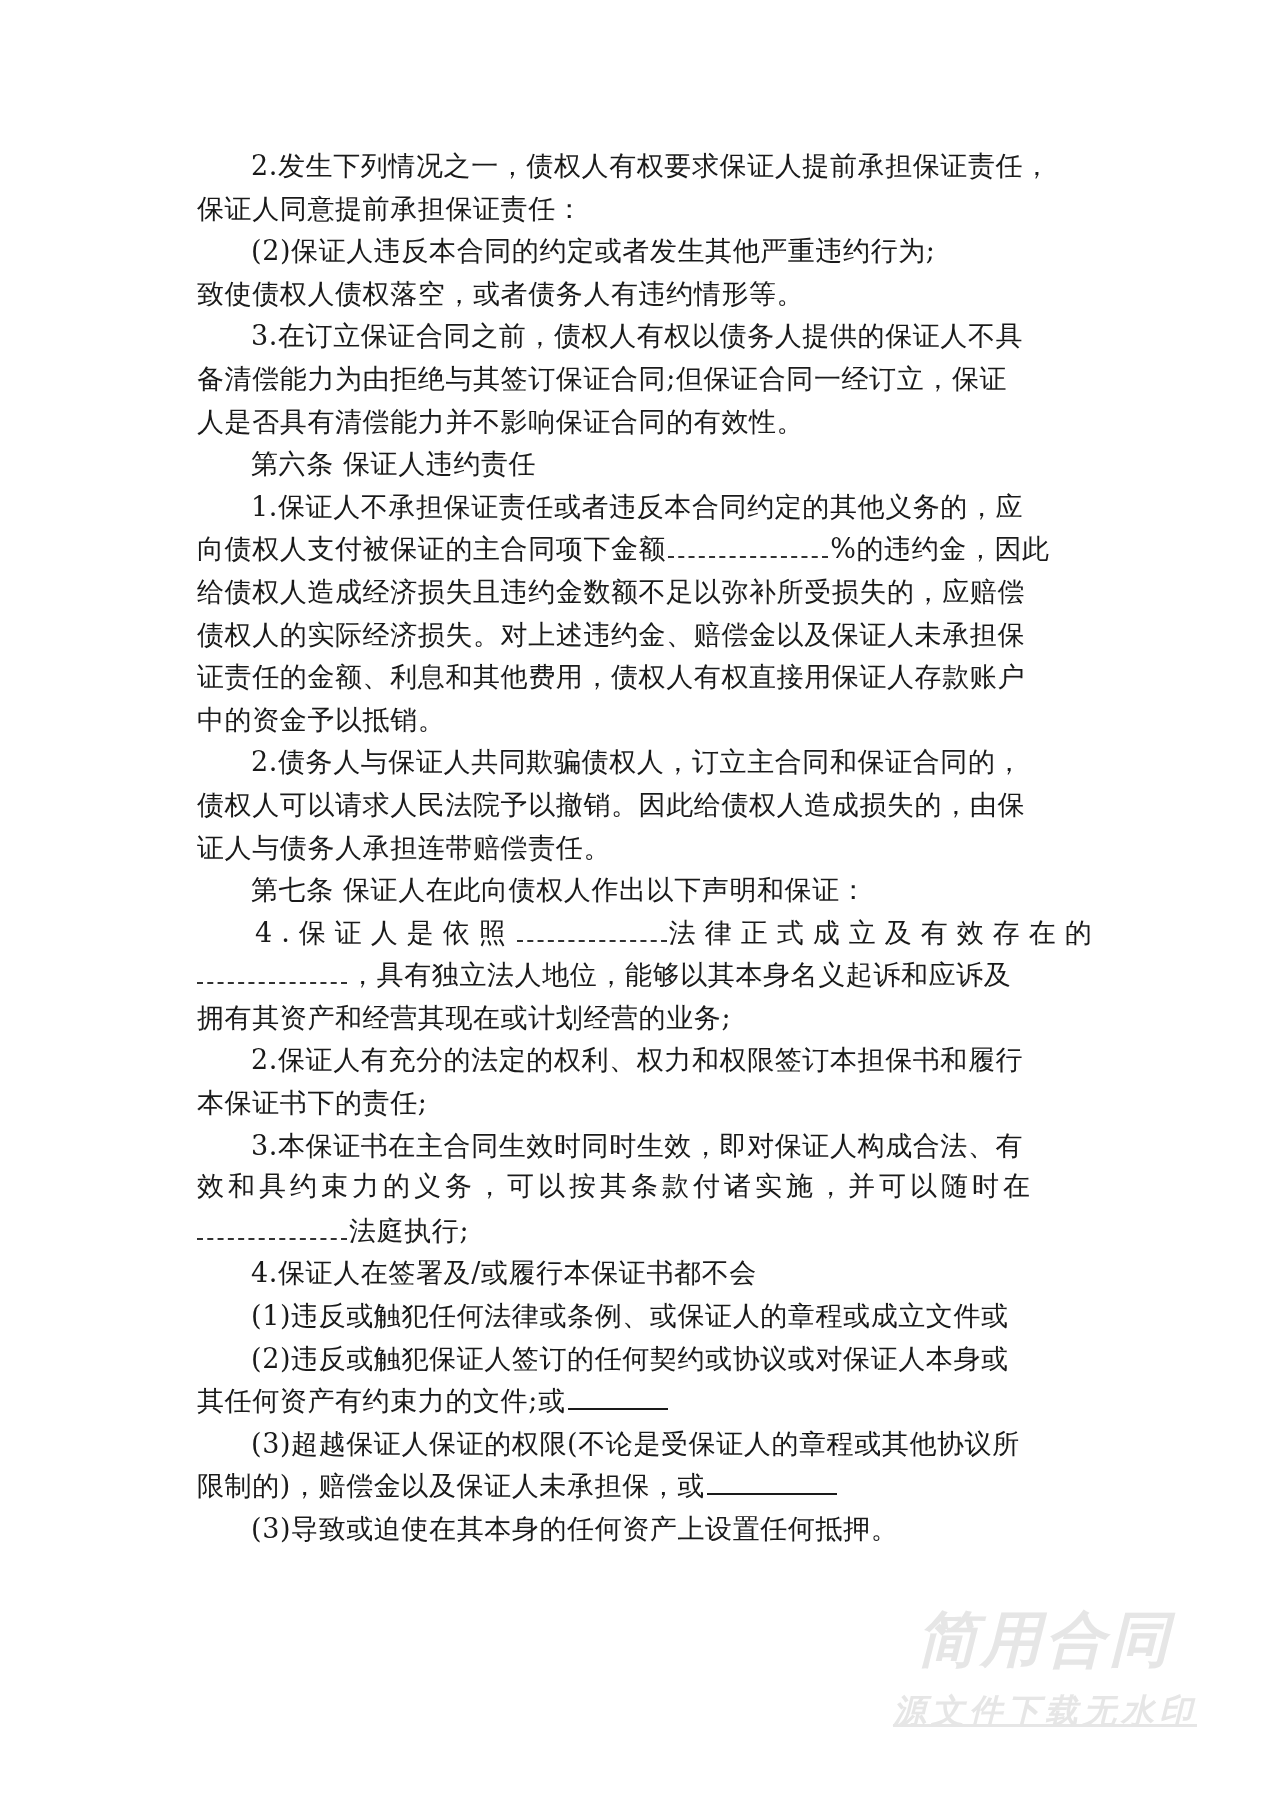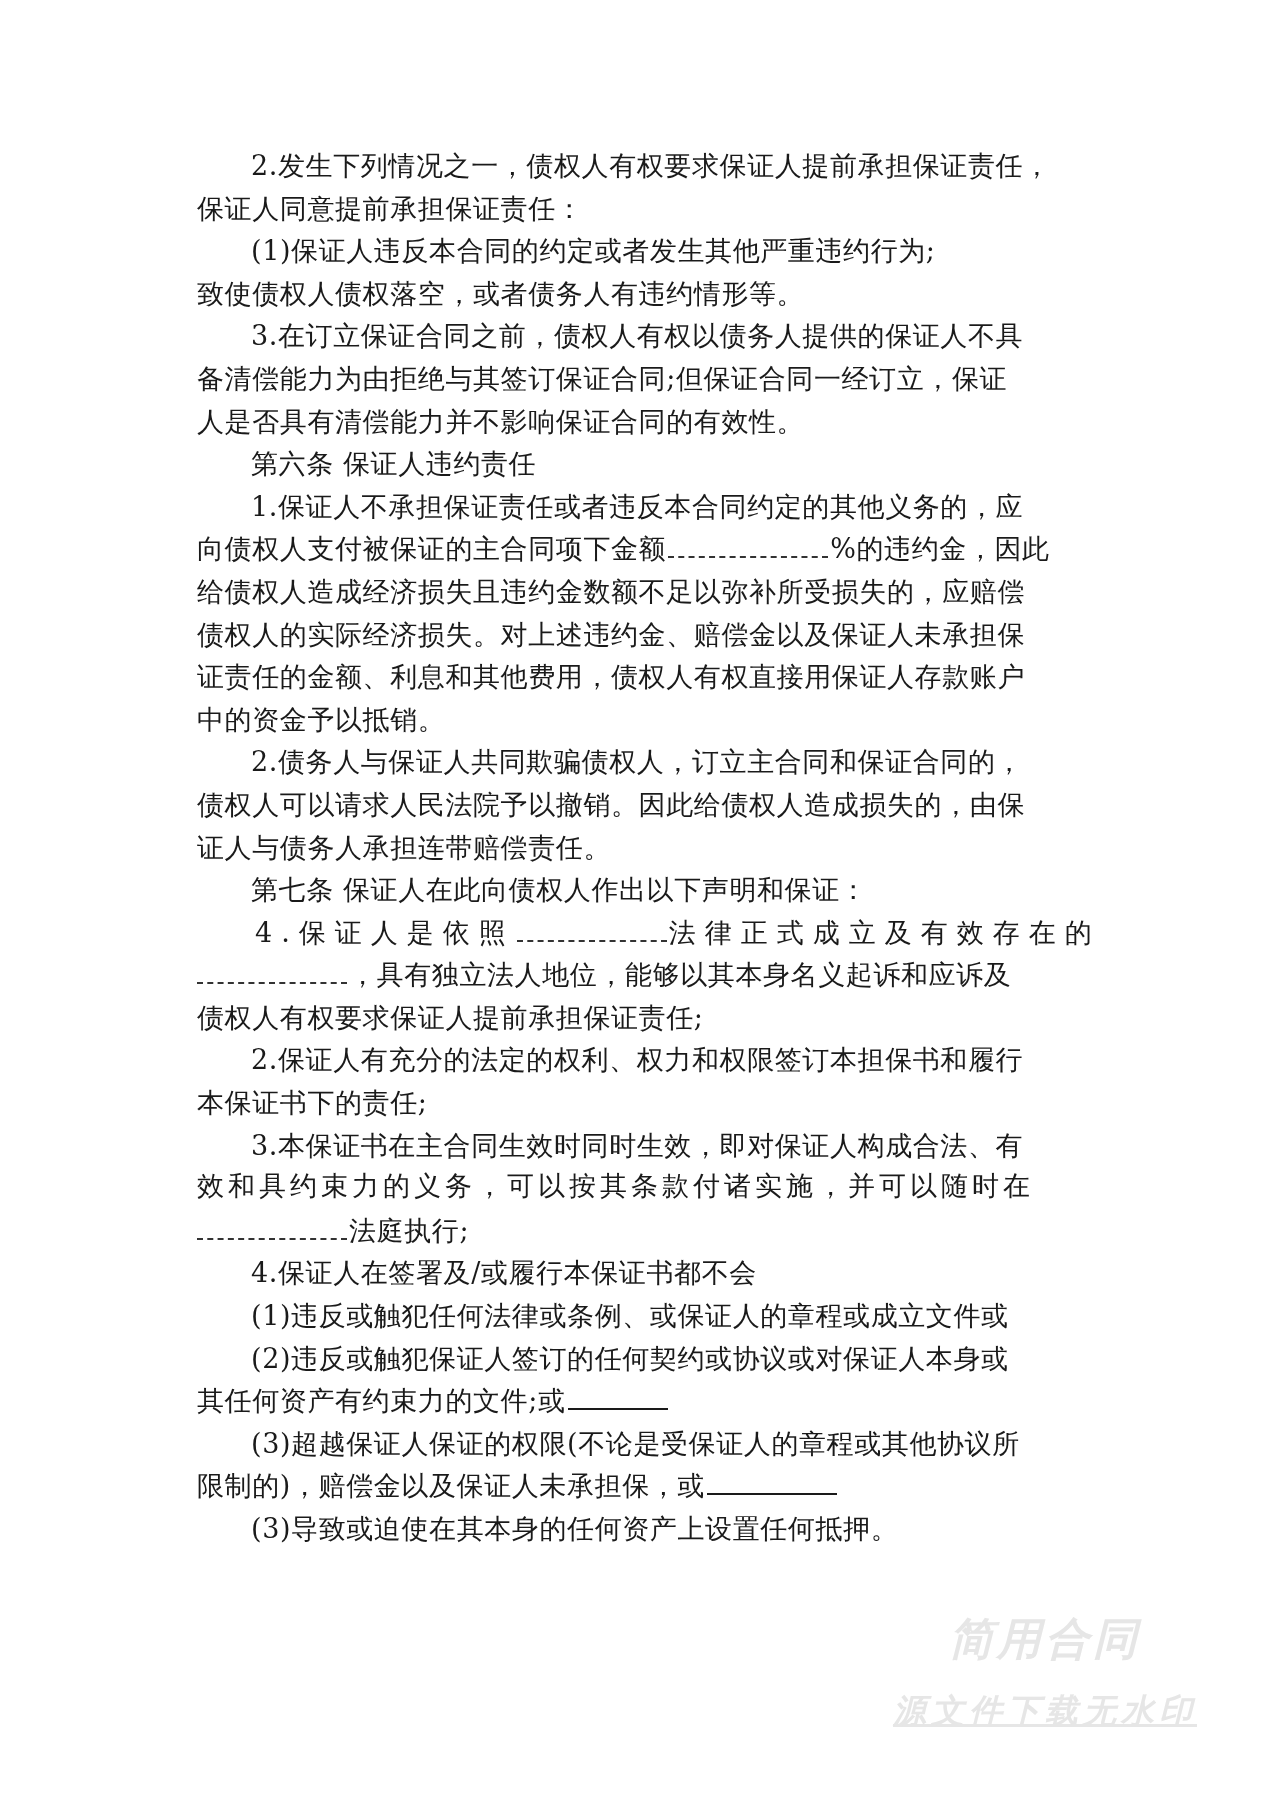--- a/index.html
+++ b/index.html
@@ -59,41 +59,41 @@
     width: 330px;
     text-align: center;
     color: #e6e6e6;
     font-family: "DejaVu Sans", "Liberation Sans", sans-serif;
     font-weight: bold;
     font-style: italic;
     pointer-events: none;
     user-select: none;
   }
   .watermark .wm-main {
-    font-size: 44px;
+    font-size: 60px;
     line-height: 80px;
     letter-spacing: 4px;
   }
   .watermark .wm-sub {
     font-size: 33px;
     line-height: 44px;
     letter-spacing: 5px;
     margin-top: 10px;
     text-decoration: underline;
   }
 </style>
 </head>
 <body>
 
 <div class="page">
   <div class="content">
 
     <div class="line indent">2.发生下列情况之一，债权人有权要求保证人提前承担保证责任，</div>
     <div class="line">保证人同意提前承担保证责任：</div>
-    <div class="line indent">(1)保证人违反本合同的约定或者发生其他严重违约行为;</div>
+    <div class="line indent">(2)保证人违反本合同的约定或者发生其他严重违约行为;</div>
     <div class="line">致使债权人债权落空，或者债务人有违约情形等。</div>
     <div class="line indent">3.在订立保证合同之前，债权人有权以债务人提供的保证人不具</div>
     <div class="line">备清偿能力为由拒绝与其签订保证合同;但保证合同一经订立，保证</div>
     <div class="line">人是否具有清偿能力并不影响保证合同的有效性。</div>
     <div class="line indent">第六条 保证人违约责任</div>
     <div class="line indent">1.保证人不承担保证责任或者违反本合同约定的其他义务的，应</div>
     <div class="line">
       <span>向债权人支付被保证的主合同项下金额</span><span class="blank dashed w160"></span><span>%的违约金，因此</span>
     </div>
     <div class="line">给债权人造成经济损失且违约金数额不足以弥补所受损失的，应赔偿</div>
@@ -103,21 +103,21 @@
     <div class="line indent">2.债务人与保证人共同欺骗债权人，订立主合同和保证合同的，</div>
     <div class="line">债权人可以请求人民法院予以撤销。因此给债权人造成损失的，由保</div>
     <div class="line">证人与债务人承担连带赔偿责任。</div>
     <div class="line indent">第七条 保证人在此向债权人作出以下声明和保证：</div>
     <div class="line indent-sm" style="letter-spacing:9px;">
       <span>4.保证人是依照</span><span class="blank dashed w150"></span><span>法律正式成立及有效存在的</span>
     </div>
     <div class="line">
       <span class="blank dashed w150" style="margin-left:0;"></span><span>，具有独立法人地位，能够以其本身名义起诉和应诉及</span>
     </div>
-    <div class="line">债权人有权要求保证人提前承担保证责任;</div>
+    <div class="line">拥有其资产和经营其现在或计划经营的业务;</div>
     <div class="line indent">2.保证人有充分的法定的权利、权力和权限签订本担保书和履行</div>
     <div class="line">本保证书下的责任;</div>
     <div class="line indent">3.本保证书在主合同生效时同时生效，即对保证人构成合法、有</div>
     <div class="line" style="letter-spacing:4px;font-family:Liberation Mono, monospace;">效和具约束力的义务，可以按其条款付诸实施，并可以随时在</div>
     <div class="line">
       <span class="blank dashed w150" style="margin-left:0;"></span><span>法庭执行;</span>
     </div>
     <div class="line indent">4.保证人在签署及/或履行本保证书都不会</div>
     <div class="line indent">(1)违反或触犯任何法律或条例、或保证人的章程或成立文件或</div>
     <div class="line indent">(2)违反或触犯保证人签订的任何契约或协议或对保证人本身或</div>

